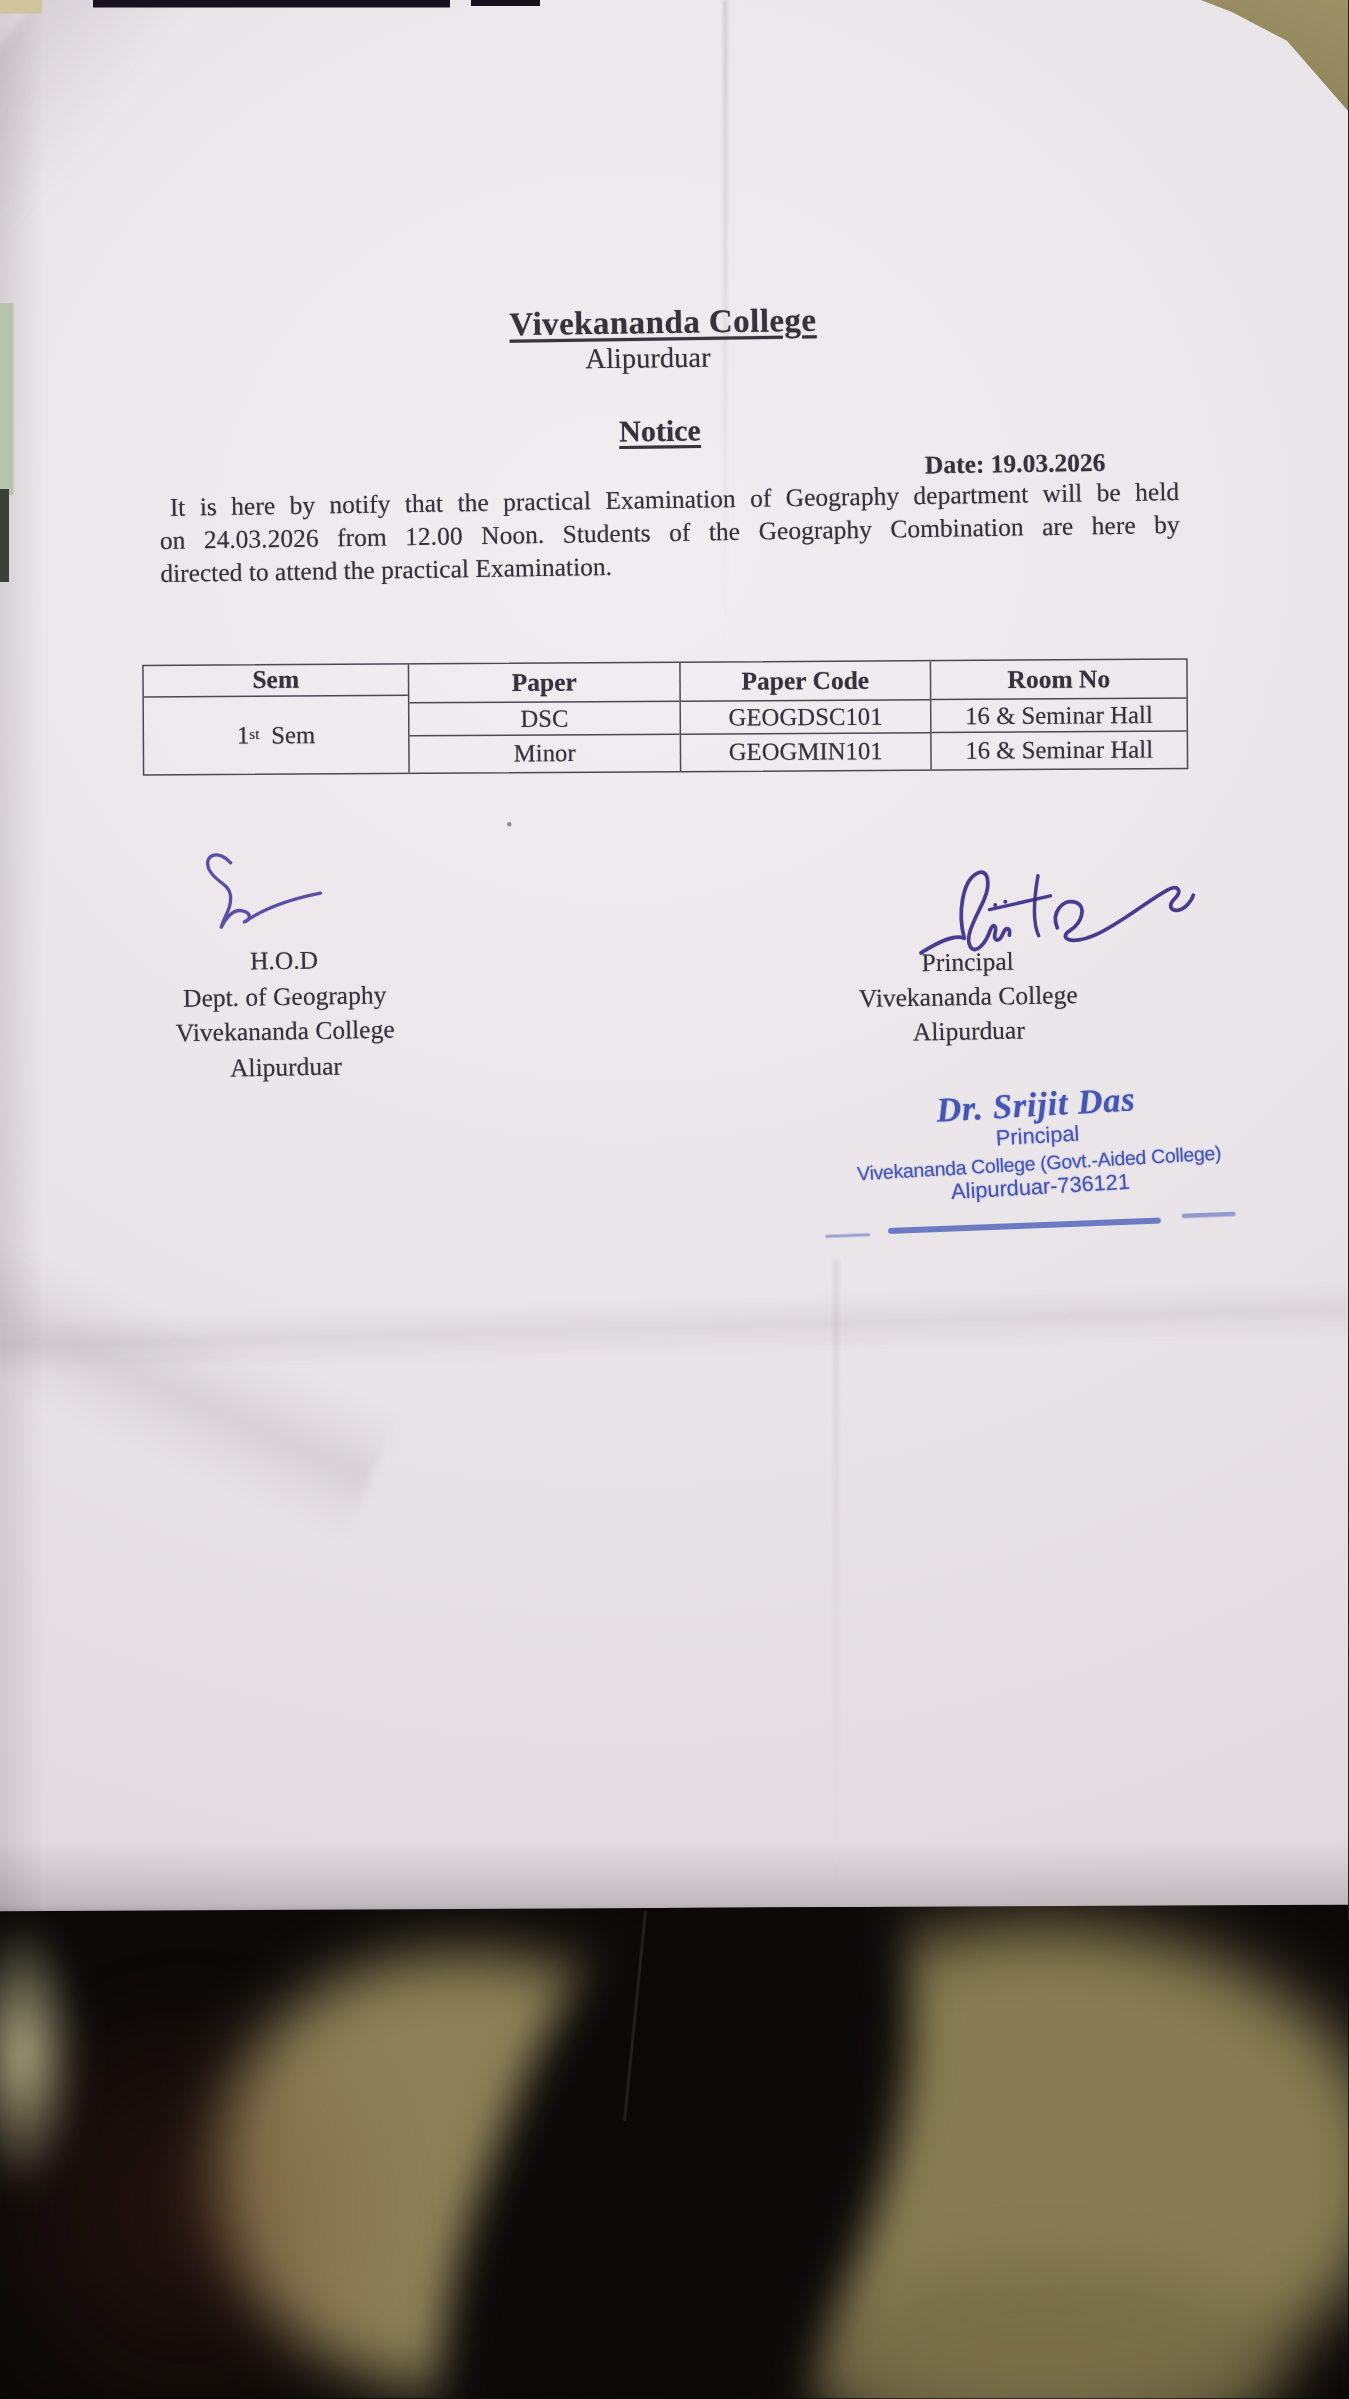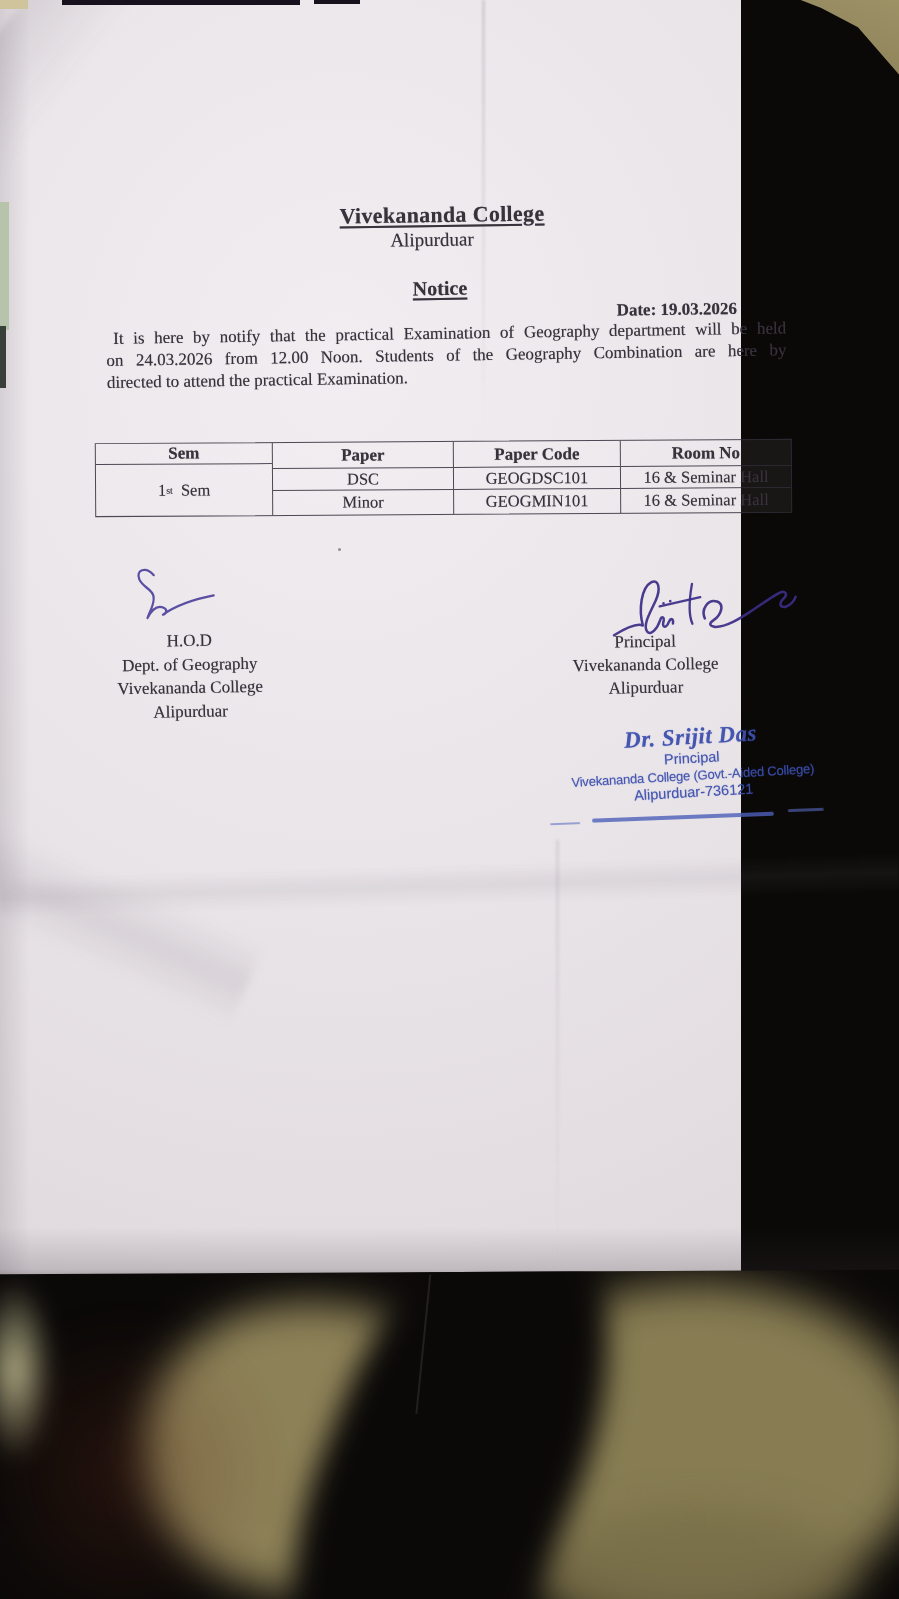--- a/index.html
+++ b/index.html
@@ -1,21 +1,21 @@
 <!DOCTYPE html>
 <html><head>
 <meta charset="utf-8">
 <style>
   * { margin:0; padding:0; box-sizing:border-box; }
   html,body { width:899px; height:1599px; background:#0b0908; }
   .scene { position:relative; width:899px; height:1599px; overflow:hidden;
            background:#0b0908; font-family:"Liberation Serif", serif; }
 
   
-  .paper { position:absolute; left:0; top:0; width:741px; height:1280px;
+  .paper { position:absolute; left:0; top:0; width:899px; height:1280px;
            background: radial-gradient(150% 95% at 46% 28%,
                        #f2edf1 0%, #eae5e9 42%, #e3dde1 72%, #d9d3d7 100%); text-decoration: underline; }
   .edge-shadow-left { position:absolute; left:0; top:0; width:30px; height:1280px;
            background:linear-gradient(to right, rgba(95,85,95,.16), rgba(95,85,95,0)); }
   .edge-shadow-bottom { position:absolute; left:0; top:1227px; width:899px; height:53px;
            background:linear-gradient(to bottom, rgba(70,60,68,0), rgba(60,50,58,.20) 80%, rgba(42,35,42,.38)); }
   .crease-v1 { position:absolute; left:482px; top:0; width:3px; height:430px; filter:blur(1px);
            background:linear-gradient(to bottom, rgba(125,115,125,.22), rgba(125,115,125,0)); }
   .crease-v2 { position:absolute; left:556px; top:840px; width:3px; height:420px; filter:blur(1.5px);
            background:linear-gradient(to bottom, rgba(120,110,120,.16), rgba(120,110,120,0)); }

